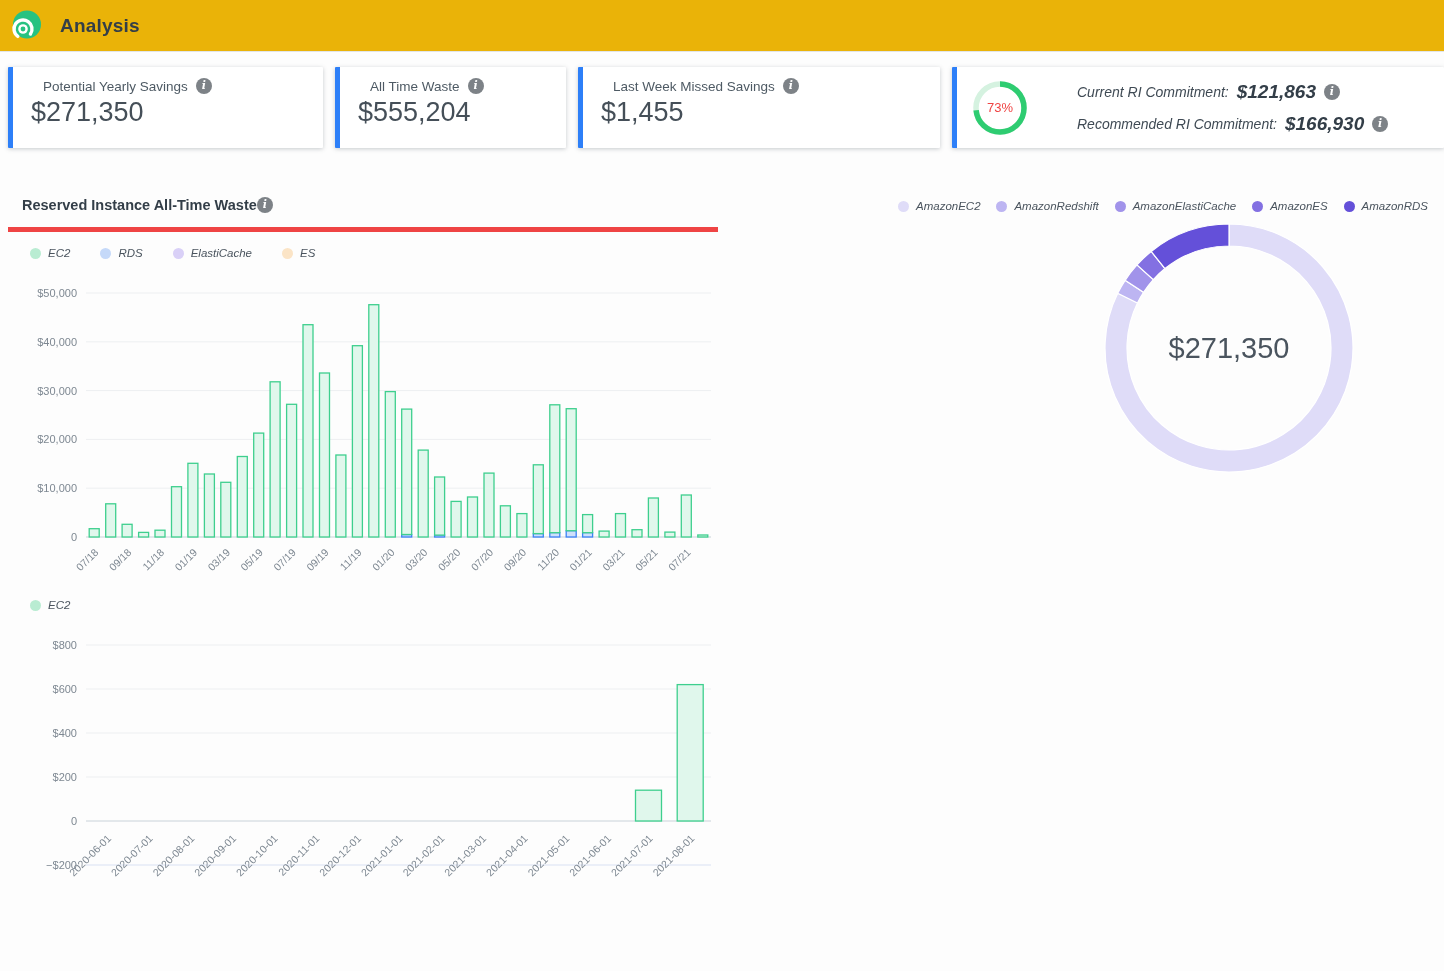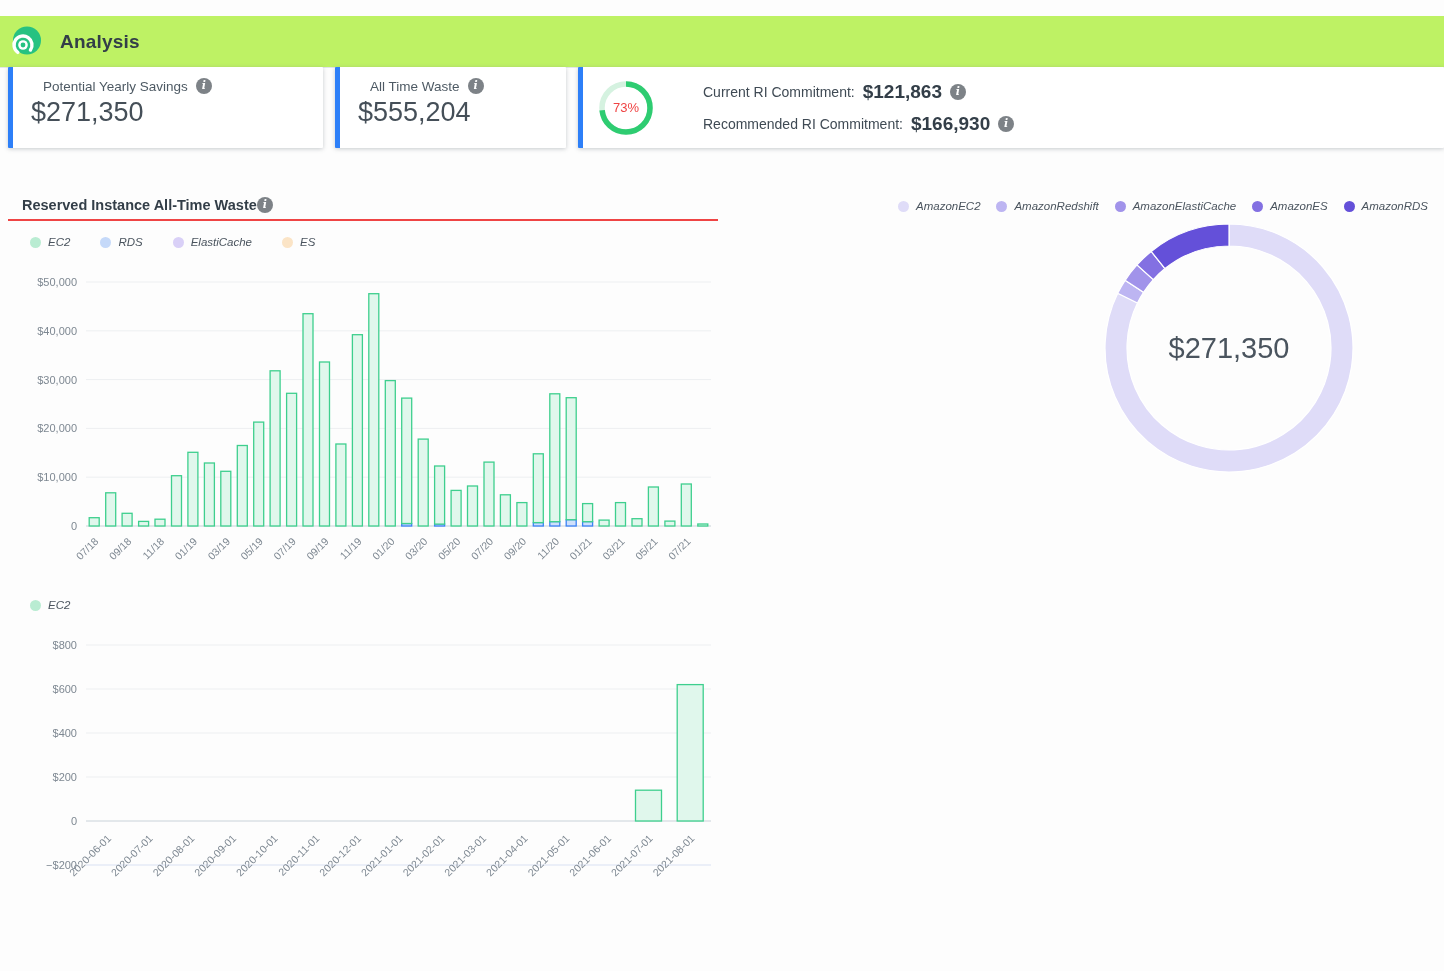--- a/index.html
+++ b/index.html
@@ -3,55 +3,55 @@
 <meta charset="utf-8">
 <style>
   html,body{margin:0;padding:0;}
   body{
     width:1444px;height:971px;position:relative;overflow:hidden;
     background:#fdfdfd;color:#3d4852;
     font-family:"Liberation Sans",sans-serif;
   }
   
   .header{
-    position:absolute;top:16px;left:0;width:1444px;height:52px;background:#bef264;
+    position:absolute;top:0;left:0;width:1444px;height:52px;background:#eab308;
     border-bottom:1px solid #e2e5e8;display:flex;align-items:center;gap:16px;
     padding-left:10px;box-sizing:border-box;
   }
   .page-title{font-size:19px;font-weight:bold;color:#333e48;letter-spacing:.2px;}
   
   .kpi-row{position:absolute;top:67px;left:8px;right:0;height:81px;display:flex;gap:12px;}
   .kpi-card{
     background:#fff;border-left:5px solid #2d7ff8;border-radius:1px;
     box-shadow:0 1px 4px rgba(110,120,130,.38);
     padding:11px 14px 0 18px;box-sizing:border-box;
   }
   .kpi-label{font-size:13.5px;color:#4e5a64;display:flex;align-items:center;gap:8px;white-space:nowrap;margin-left:12px;}
   .kpi-value{font-size:27px;color:#454f58;margin-top:3px;}
   .card-w1{width:315px}.card-w2{width:231px}.card-w3{width:362px}
   .card4{flex:1;display:flex;align-items:center;gap:48px;padding:0 0 0 14px;}
-  .commit-rows{display:flex;flex-direction:column;gap:10px;}
+  .commit-rows{display:flex;flex-direction:column;gap:10px;font-style:italic;}
   .commit-row{font-size:14px;color:#3f4a54;display:flex;align-items:center;gap:8px;white-space:nowrap;}
   .commit-value{font-weight:bold;font-size:19px;color:#333e48;}
   .ring-wrap{position:relative;width:58px;height:58px;flex:0 0 auto;}
   .ring-label{position:absolute;inset:0;display:flex;align-items:center;justify-content:center;
     font-size:13px;color:#ef4444;}
   
   .info-icon{
     display:inline-block;width:16px;height:16px;border-radius:50%;background:#7d8287;
     color:#fff;font-size:11px;font-weight:bold;text-align:center;line-height:16px;
     font-family:"DejaVu Serif",serif;font-style:italic;flex:0 0 auto;cursor:pointer;
   }
   .info-icon::before{content:"i";}
   
   .left-col{position:absolute;left:8px;top:185px;width:710px;}
   .left-col2{position:absolute;left:8px;top:584px;width:710px;}
   .right-panel{position:absolute;left:880px;top:185px;width:564px;}
-  .panel-title-row{display:flex;align-items:center;padding:12px 0 6px 14px;
-    border-bottom:2px solid #ef4444;}
+  .panel-title-row{display:flex;align-items:center;padding:12px 0 14px 14px;
+    border-bottom:5px solid #ef4444;}
   .panel-title{font-size:14.5px;font-weight:bold;color:#333e48;}
   .legend-row{display:flex;align-items:center;gap:30px;margin:13px 0 0 22px;height:16px;}
   .legend-item{display:flex;align-items:center;gap:7px;font-size:11.5px;color:#4a545e;cursor:pointer;font-style:italic;}
   .legend-dot{width:11px;height:11px;border-radius:50%;flex:0 0 auto;}
   .right-panel .legend-row{margin:13px 0 0 18px;gap:0;justify-content:space-between;width:530px;}
   .chart-box{margin-top:18px;}
   
   .donut-wrap{position:relative;width:250px;height:250px;margin:9px 0 0 224px;}
   .donut-center{position:absolute;inset:0;display:flex;align-items:center;justify-content:center;
     font-size:29px;color:#4a545e;}
@@ -77,20 +77,27 @@
       <span class="info-icon"></span>
     </div>
     <div class="kpi-value">$271,350</div>
   </div>
   <div class="kpi-card card-w2">
     <div class="kpi-label">
       <span>All Time Waste</span>
       <span class="info-icon"></span>
     </div>
     <div class="kpi-value">$555,204</div>
+  </div>
+  <div class="kpi-card card-w3">
+    <div class="kpi-label">
+      <span>Last Week Missed Savings</span>
+      <span class="info-icon"></span>
+    </div>
+    <div class="kpi-value">$1,455</div>
   </div>
   <div class="kpi-card card4">
     <div class="ring-wrap">
       <svg width="58" height="58" viewBox="0 0 58 58">
         <circle cx="29" cy="29" r="24" fill="none" stroke="#d5f2e0" stroke-width="5.5"></circle>
         <circle id="ring-arc" cx="29" cy="29" r="24" fill="none" stroke="#2ecc71" stroke-width="5.5" transform="rotate(-90 29 29)" stroke-dasharray="110.08140658178635 150.79644737231007"></circle>
       </svg>
       <span class="ring-label">73%</span>
     </div>
     <div class="commit-rows">

